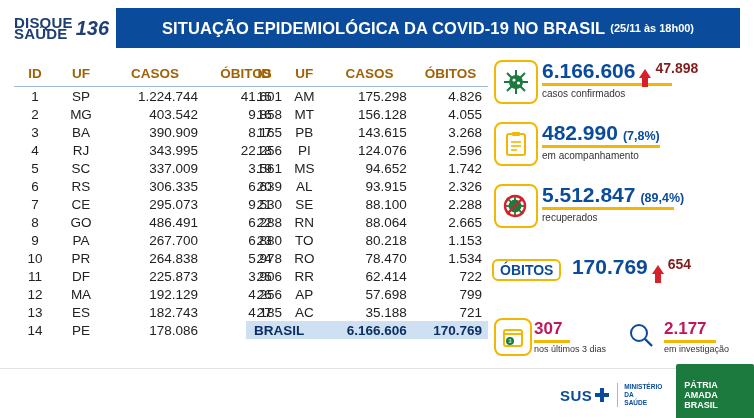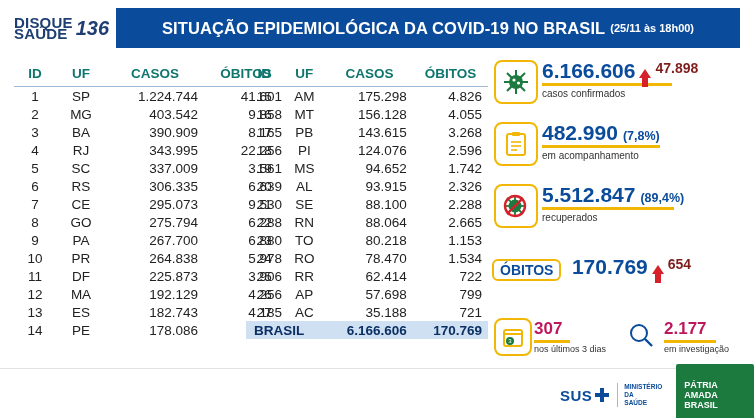--- a/index.html
+++ b/index.html
@@ -41,21 +41,21 @@
 
   
   .tables{
     position:absolute;left:8px;top:64px;width:480px;
   }
   table.data{
     border-collapse:collapse;
     font-size:13.5px;color:#222;
   }
   table.data th{
-    color:#0f766e;font-weight:bold;font-size:13.5px;
+    color:#a16207;font-weight:bold;font-size:13.5px;
     padding:2px 6px 5px 6px;text-align:center;
     border-bottom:1px solid #9fb8d6;
   }
   table.data td{
     padding:1.5px 6px;text-align:center;white-space:nowrap;
   }
   .t-left{ position:absolute;left:6px;top:0; }
   .t-right{ position:absolute;left:238px;top:0; }
   .col-id{width:30px;}
   .col-uf{width:38px;}
@@ -228,21 +228,21 @@
           </tr>
           <tr>
             <td class="col-id">7</td>
             <td class="col-uf">CE</td>
             <td class="col-casos">295.073</td>
             <td class="col-obitos">9.530</td>
           </tr>
           <tr>
             <td class="col-id">8</td>
             <td class="col-uf">GO</td>
-            <td class="col-casos">275.794</td>
+            <td class="col-casos">486.491</td>
             <td class="col-obitos">6.288</td>
           </tr>
           <tr>
             <td class="col-id">9</td>
             <td class="col-uf">PA</td>
             <td class="col-casos">267.700</td>
             <td class="col-obitos">6.880</td>
           </tr>
           <tr>
             <td class="col-id">10</td>

